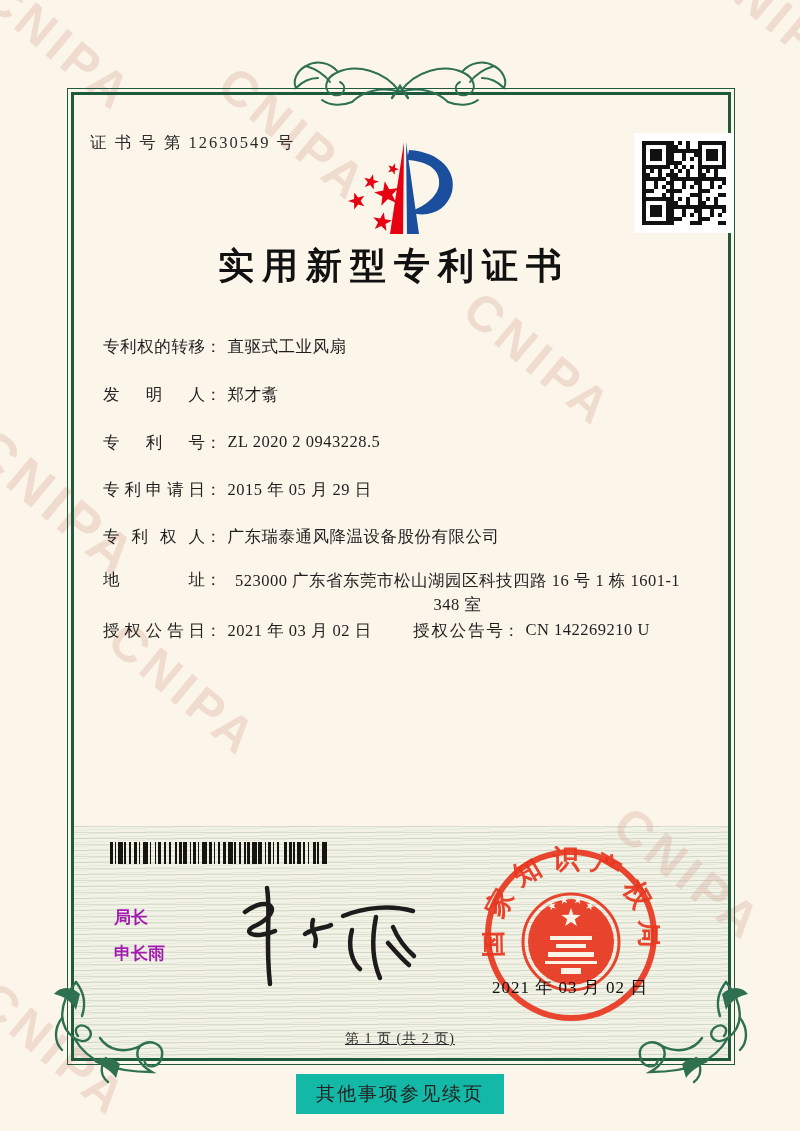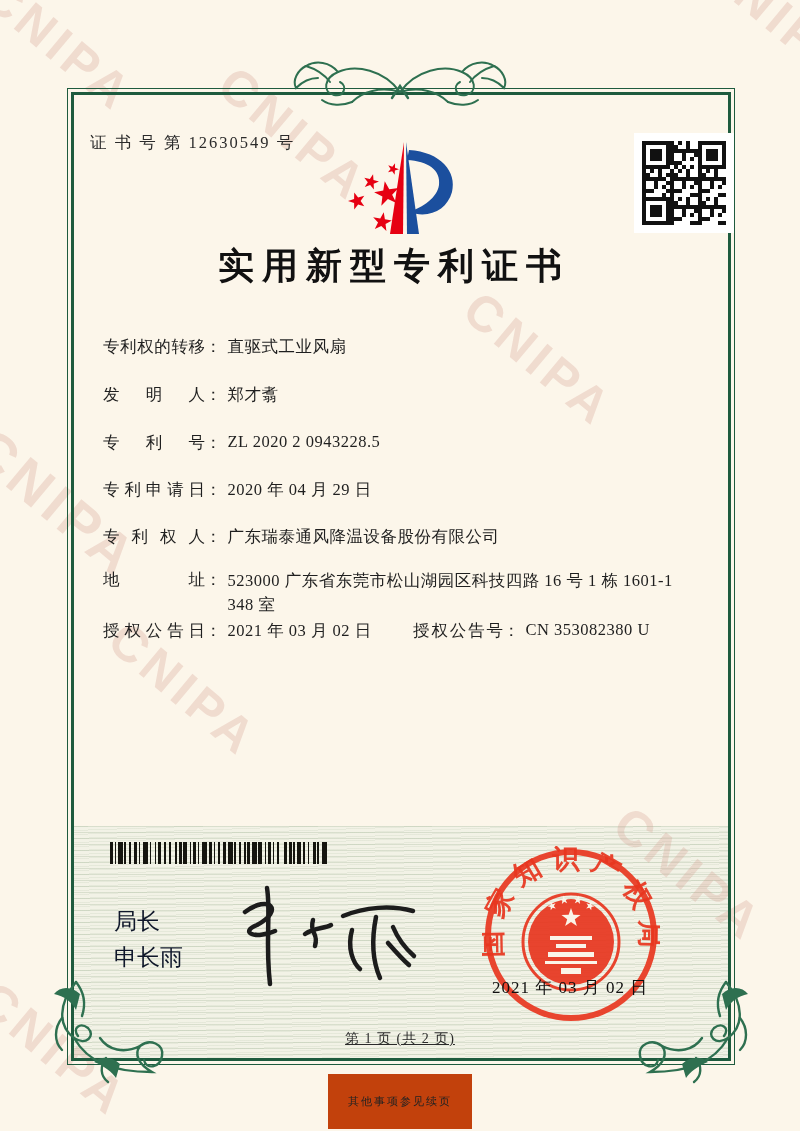--- a/index.html
+++ b/index.html
@@ -59,49 +59,49 @@
   }
 
   
   .field-row { position:absolute; left:103px; width:600px; font-size:16.5px; color:#1f1f1f; }
   .f-label {
     display:inline-block; width:102px; vertical-align:top;
     text-align:justify; text-align-last:justify;
   }
   .f-colon { display:inline-block; vertical-align:top; }
   .f-value { display:inline-block; vertical-align:top; margin-left:6px; letter-spacing:0.5px; }
-  .addr-val { width:460px; line-height:1.45; }
+  .addr-val { width:460px; line-height:1.45;text-align:center; }
   .pair2 { position:absolute; left:310px; top:0; white-space:nowrap; }
   .pair2 .f-label { width:90px; }
 
   
   .paras { left:100px; top:652px; width:608px; font-size:15.5px; line-height:1.72; color:#242424; }
   .paras p { text-indent:2em; letter-spacing:0.4px; }
 
   
   .barcode { left:110px; top:842px; width:218px; height:22px; overflow:hidden; white-space:nowrap; font-size:0; }
   .barcode i { display:inline-block; height:22px; }
   .barcode i.b { background:#15150f; }
 
   
-  .officer { font-family:"Liberation Sans","DejaVu Sans",sans-serif; font-weight:normal; font-size:23px; color:#0f172a; }
+  .officer { font-family:"Liberation Sans","DejaVu Sans",sans-serif; font-weight:bold; font-size:17px; color:#a21caf; }
   .sig { left:225px; top:880px; }
 
   
   .seal { left:482px; top:846px; }
   .seal-date { left:492px; top:976px; width:170px; font-size:17px; letter-spacing:1px; color:#101010; white-space:nowrap; }
 
   .page-info { left:0; right:0; top:1030px; text-align:center; font-size:14px; color:#2a2a2a; letter-spacing:1px;text-decoration:underline; }
 
   .note {
     left:0; right:0; top:1074px; text-align:center;
   }
   .note span {
-    display:inline-block; background:#c2410c; padding:20px 20px;
-    font-size:11px; letter-spacing:2px; color:#222;
+    display:inline-block; background:#14b8a6; padding:7px 20px;
+    font-size:19px; letter-spacing:2px; color:#222;
   }
 
   
   .qr-panel { left:634px; top:133px; width:100px; height:100px; background:#ffffff; }
   .qr { position:absolute; left:8px; top:8px; width:84px; height:84px; font-size:0; line-height:0; }
   .qr i { display:inline-block; width:4px; height:4px; }
   .qr i.d { background:#111; }
 
   svg { display:block; }
 </style>
@@ -200,32 +200,32 @@
   <div class="field-row" style="top:336px;">
     <span class="f-label">专利权的转移</span><span class="f-colon">：</span><span class="f-value">直驱式工业风扇</span>
   </div>
   <div class="field-row" style="top:384px;">
     <span class="f-label">发 明 人</span><span class="f-colon">：</span><span class="f-value">郑才翥</span>
   </div>
   <div class="field-row" style="top:432px;">
     <span class="f-label">专 利 号</span><span class="f-colon">：</span><span class="f-value">ZL 2020 2 0943228.5</span>
   </div>
   <div class="field-row" style="top:479px;">
-    <span class="f-label">专利申请日</span><span class="f-colon">：</span><span class="f-value">2020 年 04 月 29 日</span>
+    <span class="f-label">专利申请日</span><span class="f-colon">：</span><span class="f-value">2015 年 05 月 29 日</span>
   </div>
   <div class="field-row" style="top:526px;">
     <span class="f-label">专 利 权 人</span><span class="f-colon">：</span><span class="f-value">广东瑞泰通风降温设备股份有限公司</span>
   </div>
   <div class="field-row" style="top:569px;">
     <span class="f-label">地 址</span><span class="f-colon">：</span><span class="f-value addr-val"><span style="display:block;">523000 广东省东莞市松山湖园区科技四路 16 号 1 栋 1601-1</span><span style="display:block;">348 室</span></span>
   </div>
   <div class="field-row" style="top:620px;">
     <span class="f-label">授权公告日</span><span class="f-colon">：</span><span class="f-value">2021 年 03 月 02 日</span>
     <span class="pair2">
-      <span class="f-label">授权公告号</span><span class="f-colon">：</span><span class="f-value">CN 353082380 U</span>
+      <span class="f-label">授权公告号</span><span class="f-colon">：</span><span class="f-value">CN 142269210 U</span>
     </span>
   </div>
 
 
   <div class="abs barcode"><i class="b" style="width:3.2px"></i><i class="" style="width:1.6px"></i><i class="b" style="width:1.6px"></i><i class="" style="width:1.6px"></i><i class="b" style="width:4.800000000000001px"></i><i class="" style="width:1.6px"></i><i class="b" style="width:1.6px"></i><i class="" style="width:3.2px"></i><i class="b" style="width:1.6px"></i><i class="" style="width:3.2px"></i><i class="b" style="width:3.2px"></i><i class="" style="width:1.6px"></i><i class="b" style="width:1.6px"></i><i class="" style="width:3.2px"></i><i class="b" style="width:4.800000000000001px"></i><i class="" style="width:1.6px"></i><i class="b" style="width:1.6px"></i><i class="" style="width:3.2px"></i><i class="b" style="width:1.6px"></i><i class="" style="width:1.6px"></i><i class="b" style="width:3.2px"></i><i class="" style="width:3.2px"></i><i class="b" style="width:1.6px"></i><i class="" style="width:3.2px"></i><i class="b" style="width:1.6px"></i><i class="" style="width:4.800000000000001px"></i><i class="b" style="width:1.6px"></i><i class="" style="width:1.6px"></i><i class="b" style="width:3.2px"></i><i class="" style="width:1.6px"></i><i class="b" style="width:3.2px"></i><i class="" style="width:3.2px"></i><i class="b" style="width:1.6px"></i><i class="" style="width:1.6px"></i><i class="b" style="width:3.2px"></i><i class="" style="width:1.6px"></i><i class="b" style="width:1.6px"></i><i class="" style="width:3.2px"></i><i class="b" style="width:4.800000000000001px"></i><i class="" style="width:1.6px"></i><i class="b" style="width:3.2px"></i><i class="" style="width:1.6px"></i><i class="b" style="width:1.6px"></i><i class="" style="width:3.2px"></i><i class="b" style="width:1.6px"></i><i class="" style="width:3.2px"></i><i class="b" style="width:3.2px"></i><i class="" style="width:1.6px"></i><i class="b" style="width:4.800000000000001px"></i><i class="" style="width:1.6px"></i><i class="b" style="width:1.6px"></i><i class="" style="width:3.2px"></i><i class="b" style="width:1.6px"></i><i class="" style="width:3.2px"></i><i class="b" style="width:1.6px"></i><i class="" style="width:1.6px"></i><i class="b" style="width:3.2px"></i><i class="" style="width:1.6px"></i><i class="b" style="width:4.800000000000001px"></i><i class="" style="width:1.6px"></i><i class="b" style="width:3.2px"></i><i class="" style="width:3.2px"></i><i class="b" style="width:1.6px"></i><i class="" style="width:1.6px"></i><i class="b" style="width:3.2px"></i><i class="" style="width:1.6px"></i><i class="b" style="width:1.6px"></i><i class="" style="width:3.2px"></i><i class="b" style="width:1.6px"></i><i class="" style="width:4.800000000000001px"></i><i class="b" style="width:3.2px"></i><i class="" style="width:1.6px"></i><i class="b" style="width:3.2px"></i><i class="" style="width:1.6px"></i><i class="b" style="width:1.6px"></i><i class="" style="width:1.6px"></i><i class="b" style="width:4.800000000000001px"></i><i class="" style="width:1.6px"></i><i class="b" style="width:1.6px"></i><i class="" style="width:3.2px"></i><i class="b" style="width:1.6px"></i><i class="" style="width:3.2px"></i><i class="b" style="width:3.2px"></i><i class="" style="width:1.6px"></i><i class="b" style="width:1.6px"></i><i class="" style="width:3.2px"></i><i class="b" style="width:4.800000000000001px"></i><i class="" style="width:1.6px"></i></div>
 
   <div class="abs officer" style="left:114px; top:906px;">局长</div>
   <div class="abs officer" style="left:114px; top:942px;">申长雨</div>
 
   <svg class="abs sig" width="205" height="110" viewBox="0 0 205 110">

